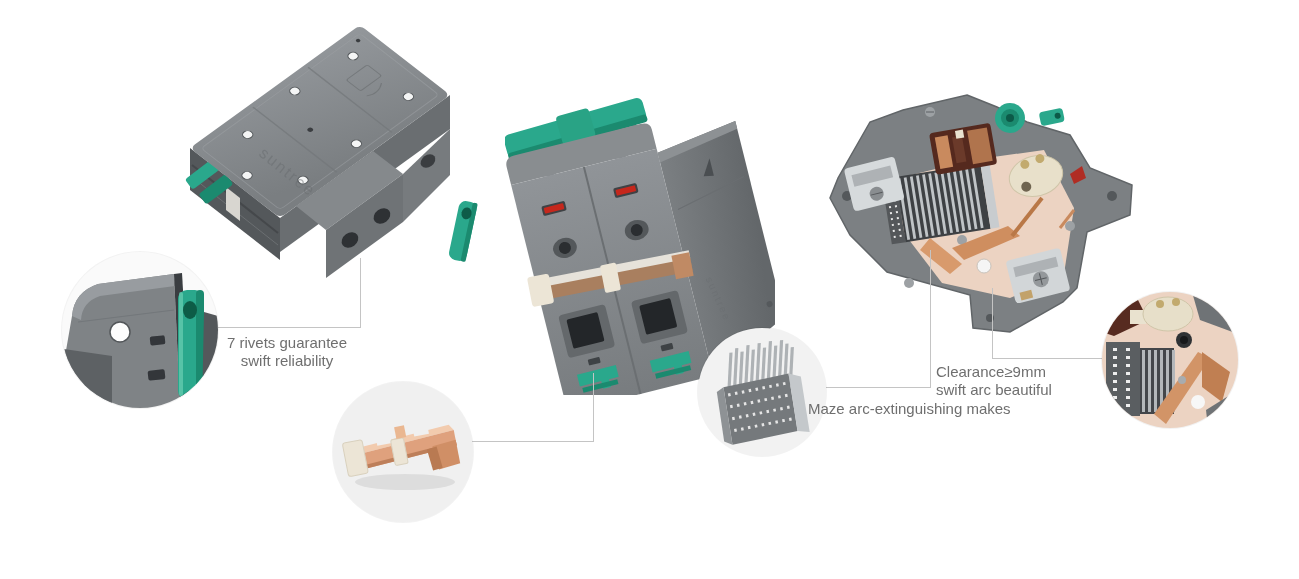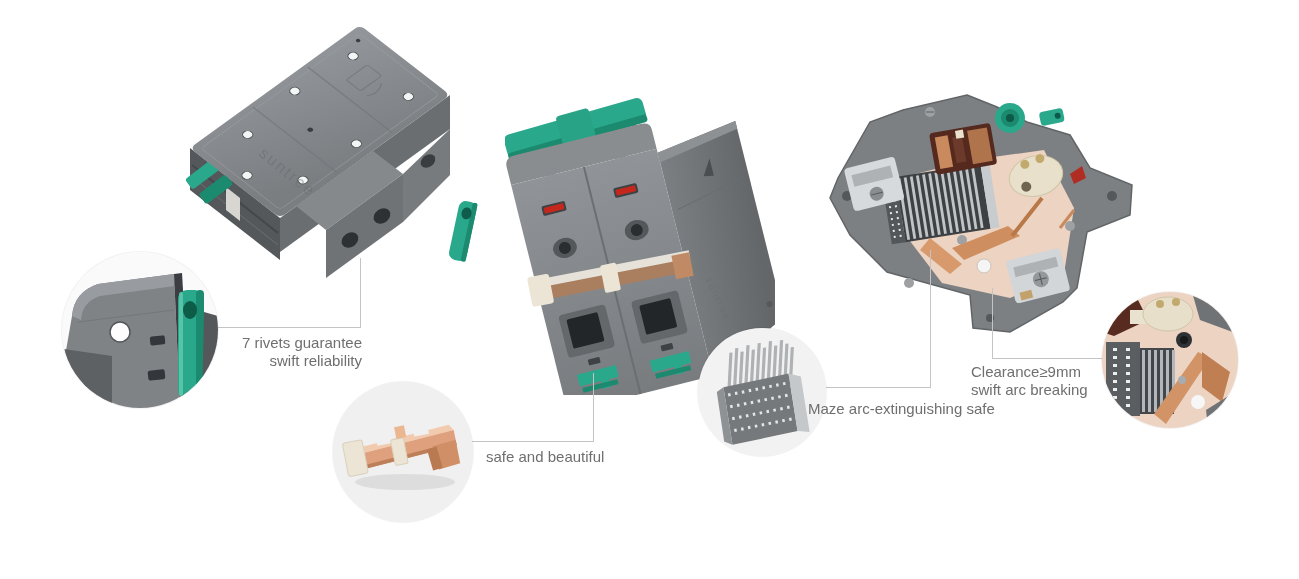--- a/index.html
+++ b/index.html
@@ -336,26 +336,25 @@
   <polygon points="52,122 96,60 108,66 64,132" fill="#d29467"></polygon>
   <polygon points="100,60 128,80 120,110 100,95" fill="#c07f52"></polygon>
   <circle cx="82" cy="48" r="8" fill="#2f3235"></circle>
   <circle cx="82" cy="48" r="4" fill="#17191b"></circle>
   <circle cx="96" cy="110" r="7" fill="#f7f7f7"></circle>
   <circle cx="80" cy="88" r="4" fill="#a8acaf"></circle>
   <polygon points="104,118 136,98 136,136 106,136" fill="#6f7376"></polygon>
 </svg>
 </div>
 
-<div class="caption cap-right" style="left:212px;top:334px;width:150px;">
+<div class="caption cap-right" style="left:212px;top:334px;width:150px;text-align:center;">
   <div>7 rivets guarantee</div>
   <div>swift reliability</div>
 </div>
 <div class="caption" style="left:486px;top:448px;width:210px;">
-  <div>safe and beautiful</div>
 </div>
 <div class="caption" style="left:808px;top:400px;width:250px;">
-  <div>Maze arc-extinguishing safe</div>
-</div>
-<div class="caption" style="left:971px;top:363px;width:160px;">
+  <div>Maze arc-extinguishing makes</div>
+</div>
+<div class="caption" style="left:936px;top:363px;width:160px;">
   <div>Clearance≥9mm</div>
-  <div>swift arc breaking</div>
+  <div>swift arc beautiful</div>
 </div>
 
 </body></html>

